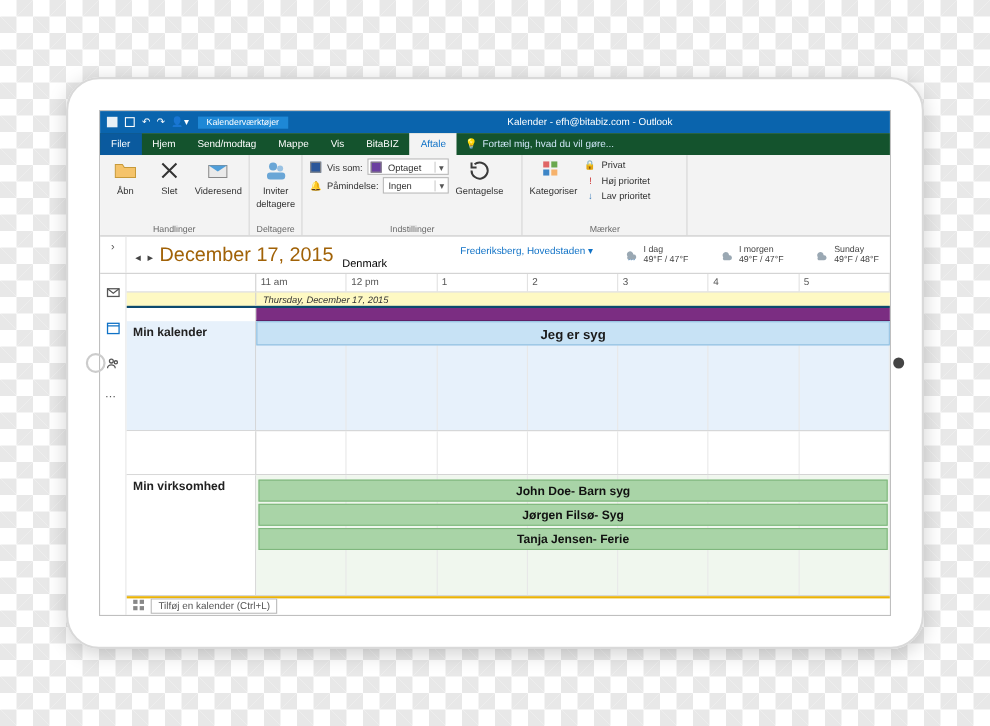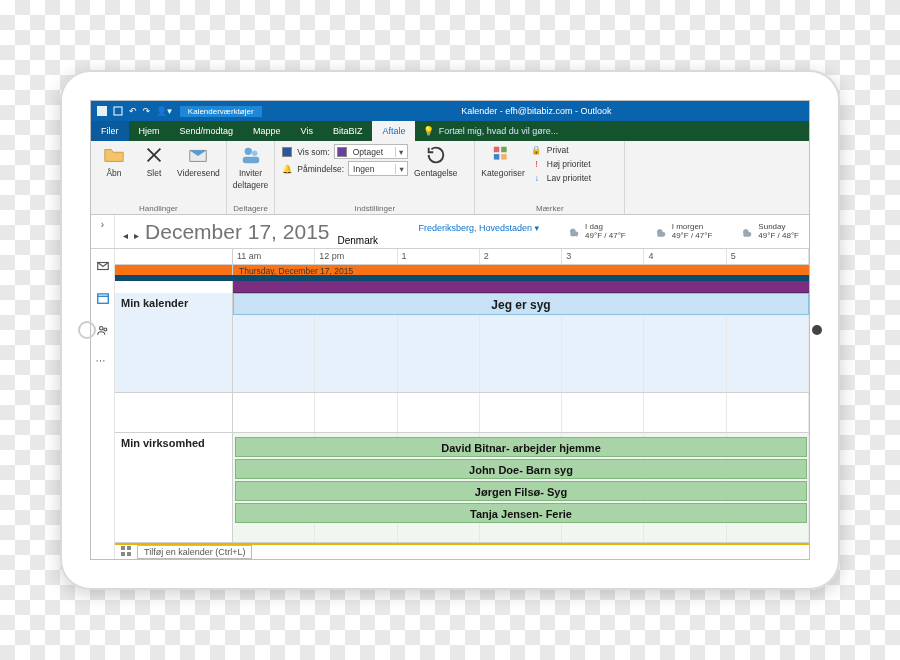--- a/index.html
+++ b/index.html
@@ -54,34 +54,34 @@
   .combo .val { padding:0 4px; min-width:46px; }
   .combo .dd  { width:12px; text-align:center; border-left:1px solid #ccc; color:#555; }
   .swatch { width:10px; height:10px; border:1px solid #888; display:inline-block; }
 
   
   .datebar { height:34px; border-bottom:1px solid #d0d0d0; display:flex; align-items:center; }
   .leftrail { width:24px; display:flex; flex-direction:column; align-items:center; gap:12px; padding-top:4px; border-right:1px solid #e4e4e4; height:100%; }
   .leftrail-full { width:24px; border-right:1px solid #e4e4e4; display:flex; flex-direction:column; align-items:center; gap:18px; padding:10px 0;}
   .date-left { display:flex; align-items:baseline; gap:6px; padding:0 8px; }
   .date-left .navarr { color:#444; font-size:10px; cursor:pointer; }
-  .date-left .bigdate { font-size:21px; color:#737373; font-weight:400; }
+  .date-left .bigdate { font-size:18px; color:#a16207; font-weight:400; }
   .weather { margin-left:auto; display:flex; align-items:flex-start; gap:28px; padding-right:10px; }
   .loc { font-size:9px; color:#1072c6; cursor:pointer; }
   .wday { display:flex; align-items:center; gap:4px; font-size:8px; color:#444; line-height:1.1; }
   .wday svg { width:14px; height:14px; }
 
   
   .calwrap { flex:1; display:flex; overflow:hidden; }
   .calmain { flex:1; display:flex; flex-direction:column; overflow:hidden; }
   .timehdr { height:22px; display:flex; border-bottom:1px solid #d0d0d0; font-size:9px; color:#555;}
   .rowlabelcol { width:118px; border-right:1px solid #d0d0d0; }
   .timecells { flex:1; display:flex; }
   .timecell { flex:1; border-right:1px solid #e2e2e2; padding:2px 4px; }
-  .daylabel { height:16px; display:flex; border-bottom:6px solid #0c4a6e; font-size:8.5px; color:#333; background:#f97316;}
+  .daylabel { height:16px; display:flex; border-bottom:2px solid #0c4a6e; font-size:8.5px; color:#333; background:#fef9c3;font-style:italic;}
   .daylabel .txt { padding:1px 6px; }
   .purplebar { height:12px; background:#7b2d82; border-bottom:1px solid #5d2163; }
   .gridrows { flex:1; display:flex; flex-direction:column; }
   .calrow { display:flex; border-bottom:1px solid #d0d0d0; }
   .calrow .lab { width:118px; border-right:1px solid #d0d0d0; padding:4px 6px; font-size:11px; font-weight:600; color:#222; background:#fff; }
   .calrow .body { flex:1; position:relative; }
   .calrow .body .cols { position:absolute; inset:0; display:flex; }
   .calrow .body .cols div { flex:1; border-right:1px solid #e8e8e8; }
   .row-mycal { height:100px; }
   .row-mycal .lab, .row-mycal .body { background:#e7f1fb; }
@@ -385,21 +385,20 @@
               <div class="cols">
                   <div></div>
                   <div></div>
                   <div></div>
                   <div></div>
                   <div></div>
                   <div></div>
                   <div></div>
                 </div>
               <div style="position:absolute;inset:0;padding-top:2px">
-                <div class="bizitem">David Bitnar- arbejder hjemme</div>
                 <div class="bizitem">John Doe- Barn syg</div>
                 <div class="bizitem">Jørgen Filsø- Syg</div>
                 <div class="bizitem">Tanja Jensen- Ferie</div>
               </div>
             </div>
           </div>
         </div>
 
         <div class="footer">
           <span>

